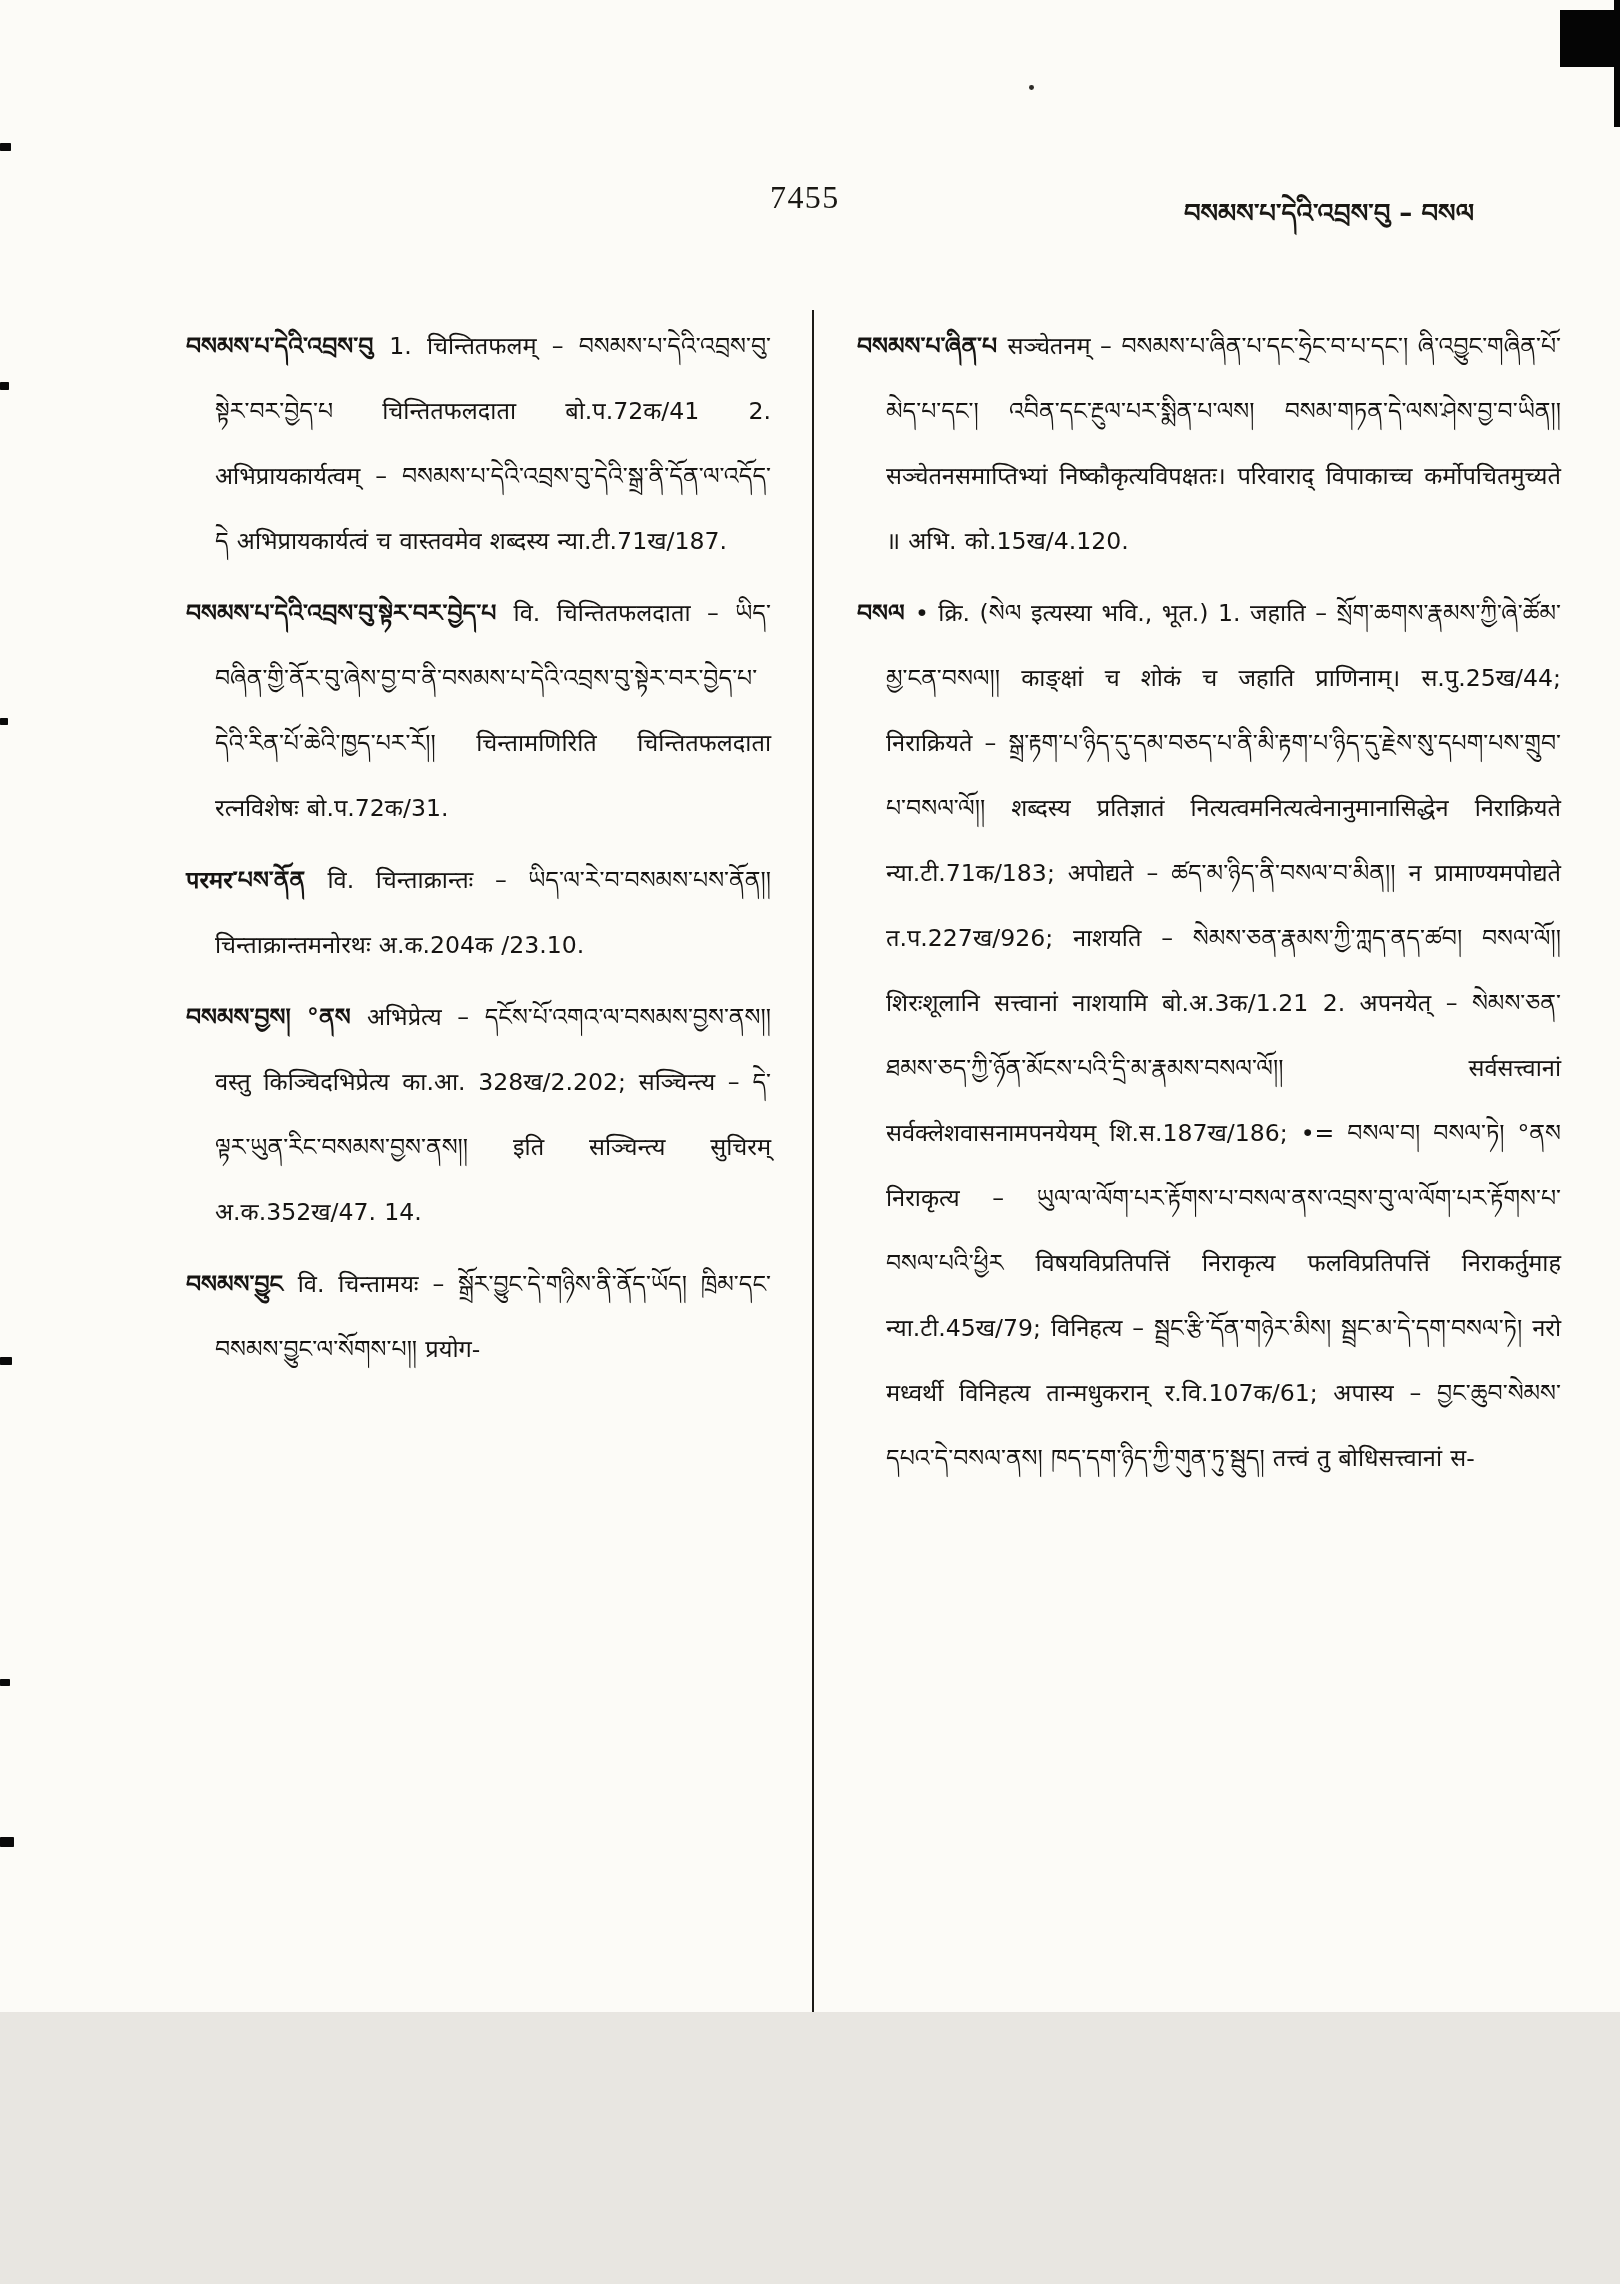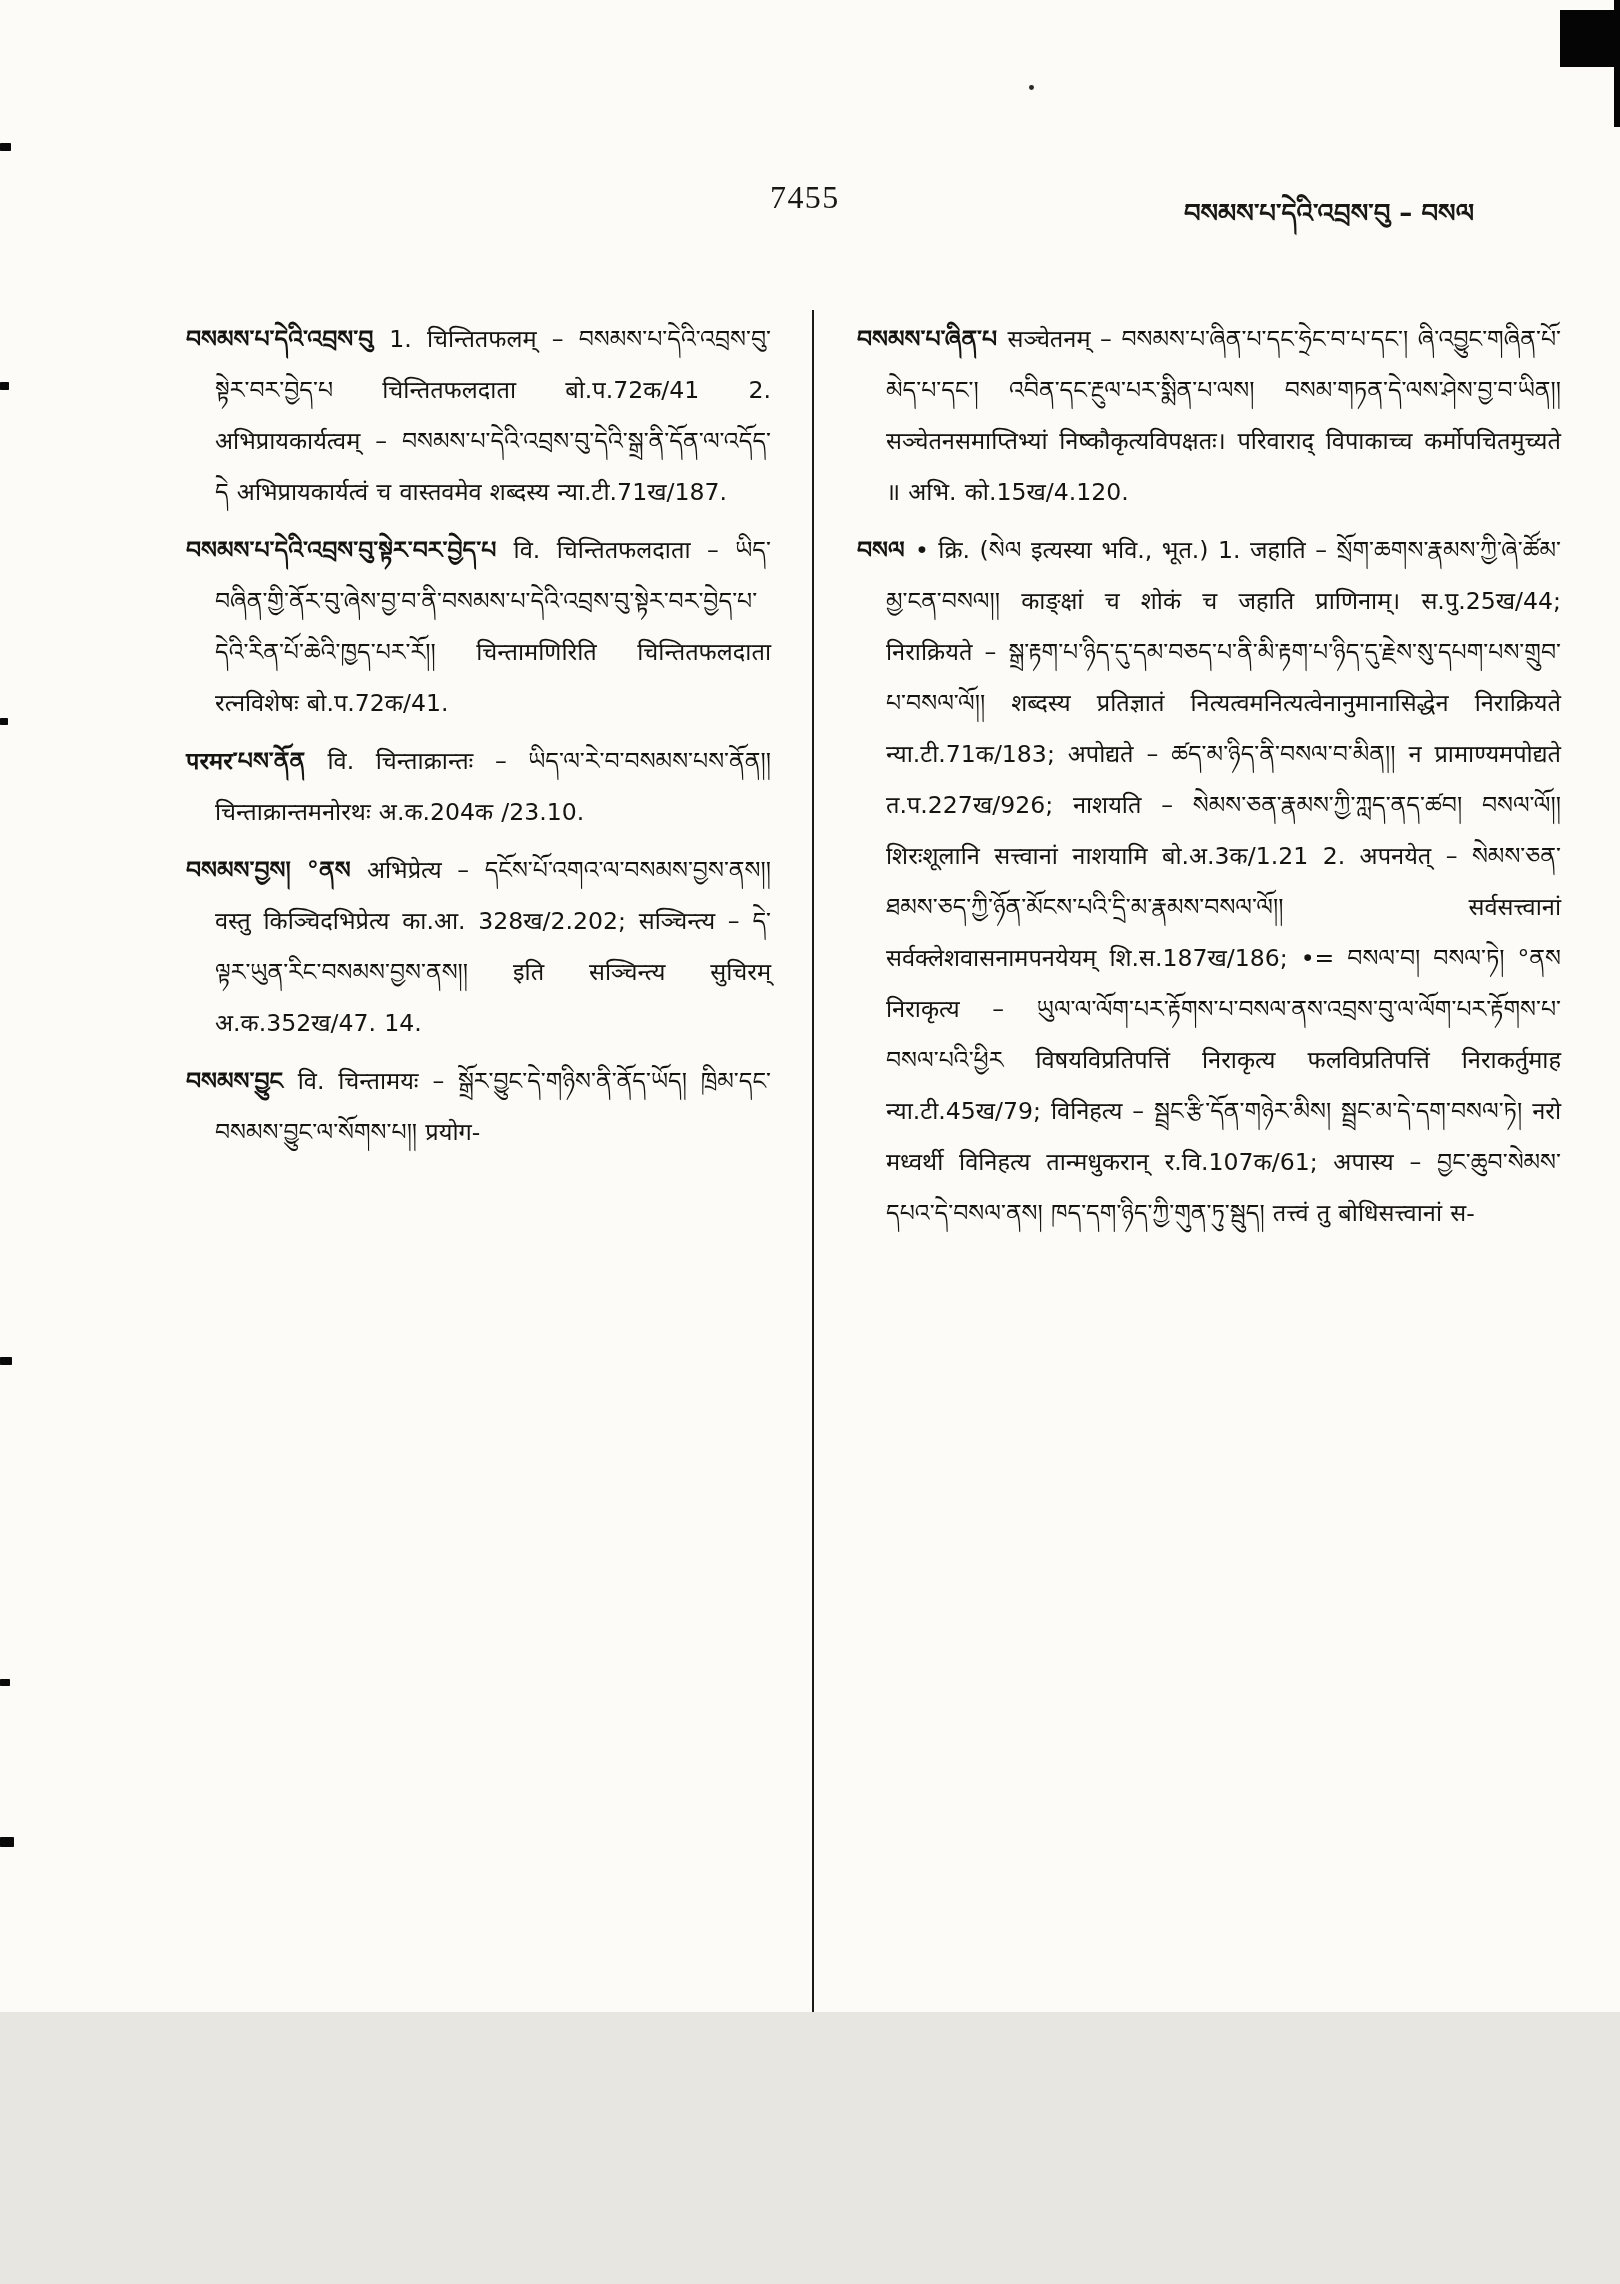--- a/index.html
+++ b/index.html
@@ -47,21 +47,21 @@
     position: absolute;
     left: 812px;
     top: 310px;
     width: 2.1px;
     height: 1799px;
     background: #1c1a17;
   }
   .entry {
     margin: 0 0 7px 0;
     font-size: 23.6px;
-    line-height: 51px;
+    line-height: 65px;
     padding-left: 29px;
     text-indent: -29px;
     word-spacing: 0.7px;
   }
   .entry.continuation {
     padding-left: 0;
     text-indent: 0;
     margin-bottom: 18px;
   }
   .headword { font-weight: bold; }
@@ -93,21 +93,21 @@
   <div class="scan-dot" style="left:1029px; top:85px;"></div>
 
   <header>
     <div class="page-number">7455</div>
     <div class="running-head">བསམས་པ་དེའི་འབྲས་བུ – བསལ</div>
   </header>
 
   <main>
     <section class="column left">
         <p class="entry"><span class="headword">བསམས་པ་དེའི་འབྲས་བུ </span><span>1. चिन्तितफलम् – བསམས་པ་དེའི་འབྲས་བུ་སྟེར་བར་བྱེད་པ चिन्तितफलदाता बो.प.72क/41 2. अभिप्रायकार्यत्वम् – བསམས་པ་དེའི་འབྲས་བུ་དེའི་སྒྲ་ནི་དོན་ལ་འདོད་དེ अभिप्रायकार्यत्वं च वास्तवमेव शब्दस्य न्या.टी.71ख/187.</span></p>
-        <p class="entry"><span class="headword">བསམས་པ་དེའི་འབྲས་བུ་སྟེར་བར་བྱེད་པ </span><span>वि. चिन्तित­फलदाता – ཡིད་བཞིན་གྱི་ནོར་བུ་ཞེས་བྱ་བ་ནི་བསམས་པ་དེའི་འབྲས་བུ་སྟེར་བར་བྱེད་པ་དེའི་རིན་པོ་ཆེའི་ཁྱད་པར་རོ།། चिन्तामणिरिति चिन्तितफलदाता रत्नविशेषः बो.प.72क/41.</span></p>
+        <p class="entry"><span class="headword">བསམས་པ་དེའི་འབྲས་བུ་སྟེར་བར་བྱེད་པ </span><span>वि. चिन्तित­फलदाता – ཡིད་བཞིན་གྱི་ནོར་བུ་ཞེས་བྱ་བ་ནི་བསམས་པ་དེའི་འབྲས་བུ་སྟེར་བར་བྱེད་པ་དེའི་རིན་པོ་ཆེའི་ཁྱད་པར་རོ།། चिन्तामणिरिति चिन्तितफलदाता रत्नविशेषः बो.प.72क/31.</span></p>
         <p class="entry"><span class="headword">परमर་པས་ནོན </span><span>वि. चिन्ताक्रान्तः – ཡིད་ལ་རེ་བ་བསམས་པས་ནོན།། चिन्ताक्रान्तमनोरथः अ.क.204क /23.10.</span></p>
         <p class="entry"><span class="headword">བསམས་བྱས། °ནས </span><span>अभिप्रेत्य – དངོས་པོ་འགའ་ལ་བསམས་བྱས་ནས།། वस्तु किञ्चिदभिप्रेत्य का.आ. 328ख/2.202; सञ्चिन्त्य – དེ་ལྟར་ཡུན་རིང་བསམས་བྱས་ནས།། इति सञ्चिन्त्य सुचिरम् अ.क.352ख/47. 14.</span></p>
         <p class="entry"><span class="headword">བསམས་བྱུང </span><span>वि. चिन्तामयः – སྒྲོར་བྱུང་དེ་གཉིས་ནི་ནོད་ཡོད། ཁྲིམ་དང་བསམས་བྱུང་ལ་སོགས་པ།། प्रयोग-</span></p>
       </section>
 
     <div class="column-rule"></div>
 
     <section class="column right">
         <p class="entry"><span class="headword">བསམས་པ་ཞིན་པ </span><span>सञ्चेतनम् – བསམས་པ་ཞིན་པ་དང་ཧྲེང་བ་པ་དང་། ཞི་འབྱུང་གཞིན་པོ་མེད་པ་དང་། འབིན་དང་རྔུལ་པར་སྨིན་པ་ལས། བསམ་གཏན་དེ་ལས་ཤེས་བྱ་བ་ཡིན།། सञ्चेतनसमाप्तिभ्यां निष्कौकृत्यविपक्षतः। परिवाराद् विपाकाच्च कर्मोपचितमुच्यते ॥ अभि. को.15ख/4.120.</span></p>
         <p class="entry"><span class="headword">བསལ </span><span>• क्रि. (སེལ इत्यस्या भवि., भूत.) 1. जहाति – སྲོག་ཆགས་རྣམས་ཀྱི་ཞེ་ཚོམ་མྱ་ངན་བསལ།། काङ्क्षां च शोकं च जहाति प्राणिनाम्। स.पु.25ख/44; निराक्रियते – སྒྲ་རྟག་པ་ཉིད་དུ་དམ་བཅད་པ་ནི་མི་རྟག་པ་ཉིད་དུ་རྗེས་སུ་དཔག་པས་གྲུབ་པ་བསལ་ལོ།། शब्दस्य प्रतिज्ञातं नित्यत्वमनित्यत्वेनानुमानासिद्धेन निराक्रियते न्या.टी.71क/183; अपोद्यते – ཚད་མ་ཉིད་ནི་བསལ་བ་མིན།། न प्रामाण्यमपोद्यते त.प.227ख/926; नाशयति – སེམས་ཅན་རྣམས་ཀྱི་ཀླད་ནད་ཚབ། བསལ་ལོ།། शिरःशूलानि सत्त्वानां नाशयामि बो.अ.3क/1.21 2. अपनयेत् – སེམས་ཅན་ཐམས་ཅད་ཀྱི་ཉོན་མོངས་པའི་དྲི་མ་རྣམས་བསལ་ལོ།། सर्वसत्त्वानां सर्वक्लेशवासनामपनयेयम् शि.स.187ख/186; •= བསལ་བ། བསལ་ཏེ། °ནས निराकृत्य – ཡུལ་ལ་ལོག་པར་རྟོགས་པ་བསལ་ནས་འབྲས་བུ་ལ་ལོག་པར་རྟོགས་པ་བསལ་པའི་ཕྱིར विषयविप्रतिपत्तिं निराकृत्य फलविप्रतिपत्तिं निराकर्तुमाह न्या.टी.45ख/79; विनिहत्य – སྦྲང་རྩི་དོན་གཉེར་མིས། སྦྲང་མ་དེ་དག་བསལ་ཏེ། नरो मध्वर्थी विनिहत्य तान्मधुकरान् र.वि.107क/61; अपास्य – བྱང་ཆུབ་སེམས་དཔའ་དེ་བསལ་ནས། ཁད་དག་ཉིད་ཀྱི་གུན་ཏུ་སྦུད། तत्त्वं तु बोधिसत्त्वानां स-</span></p>

